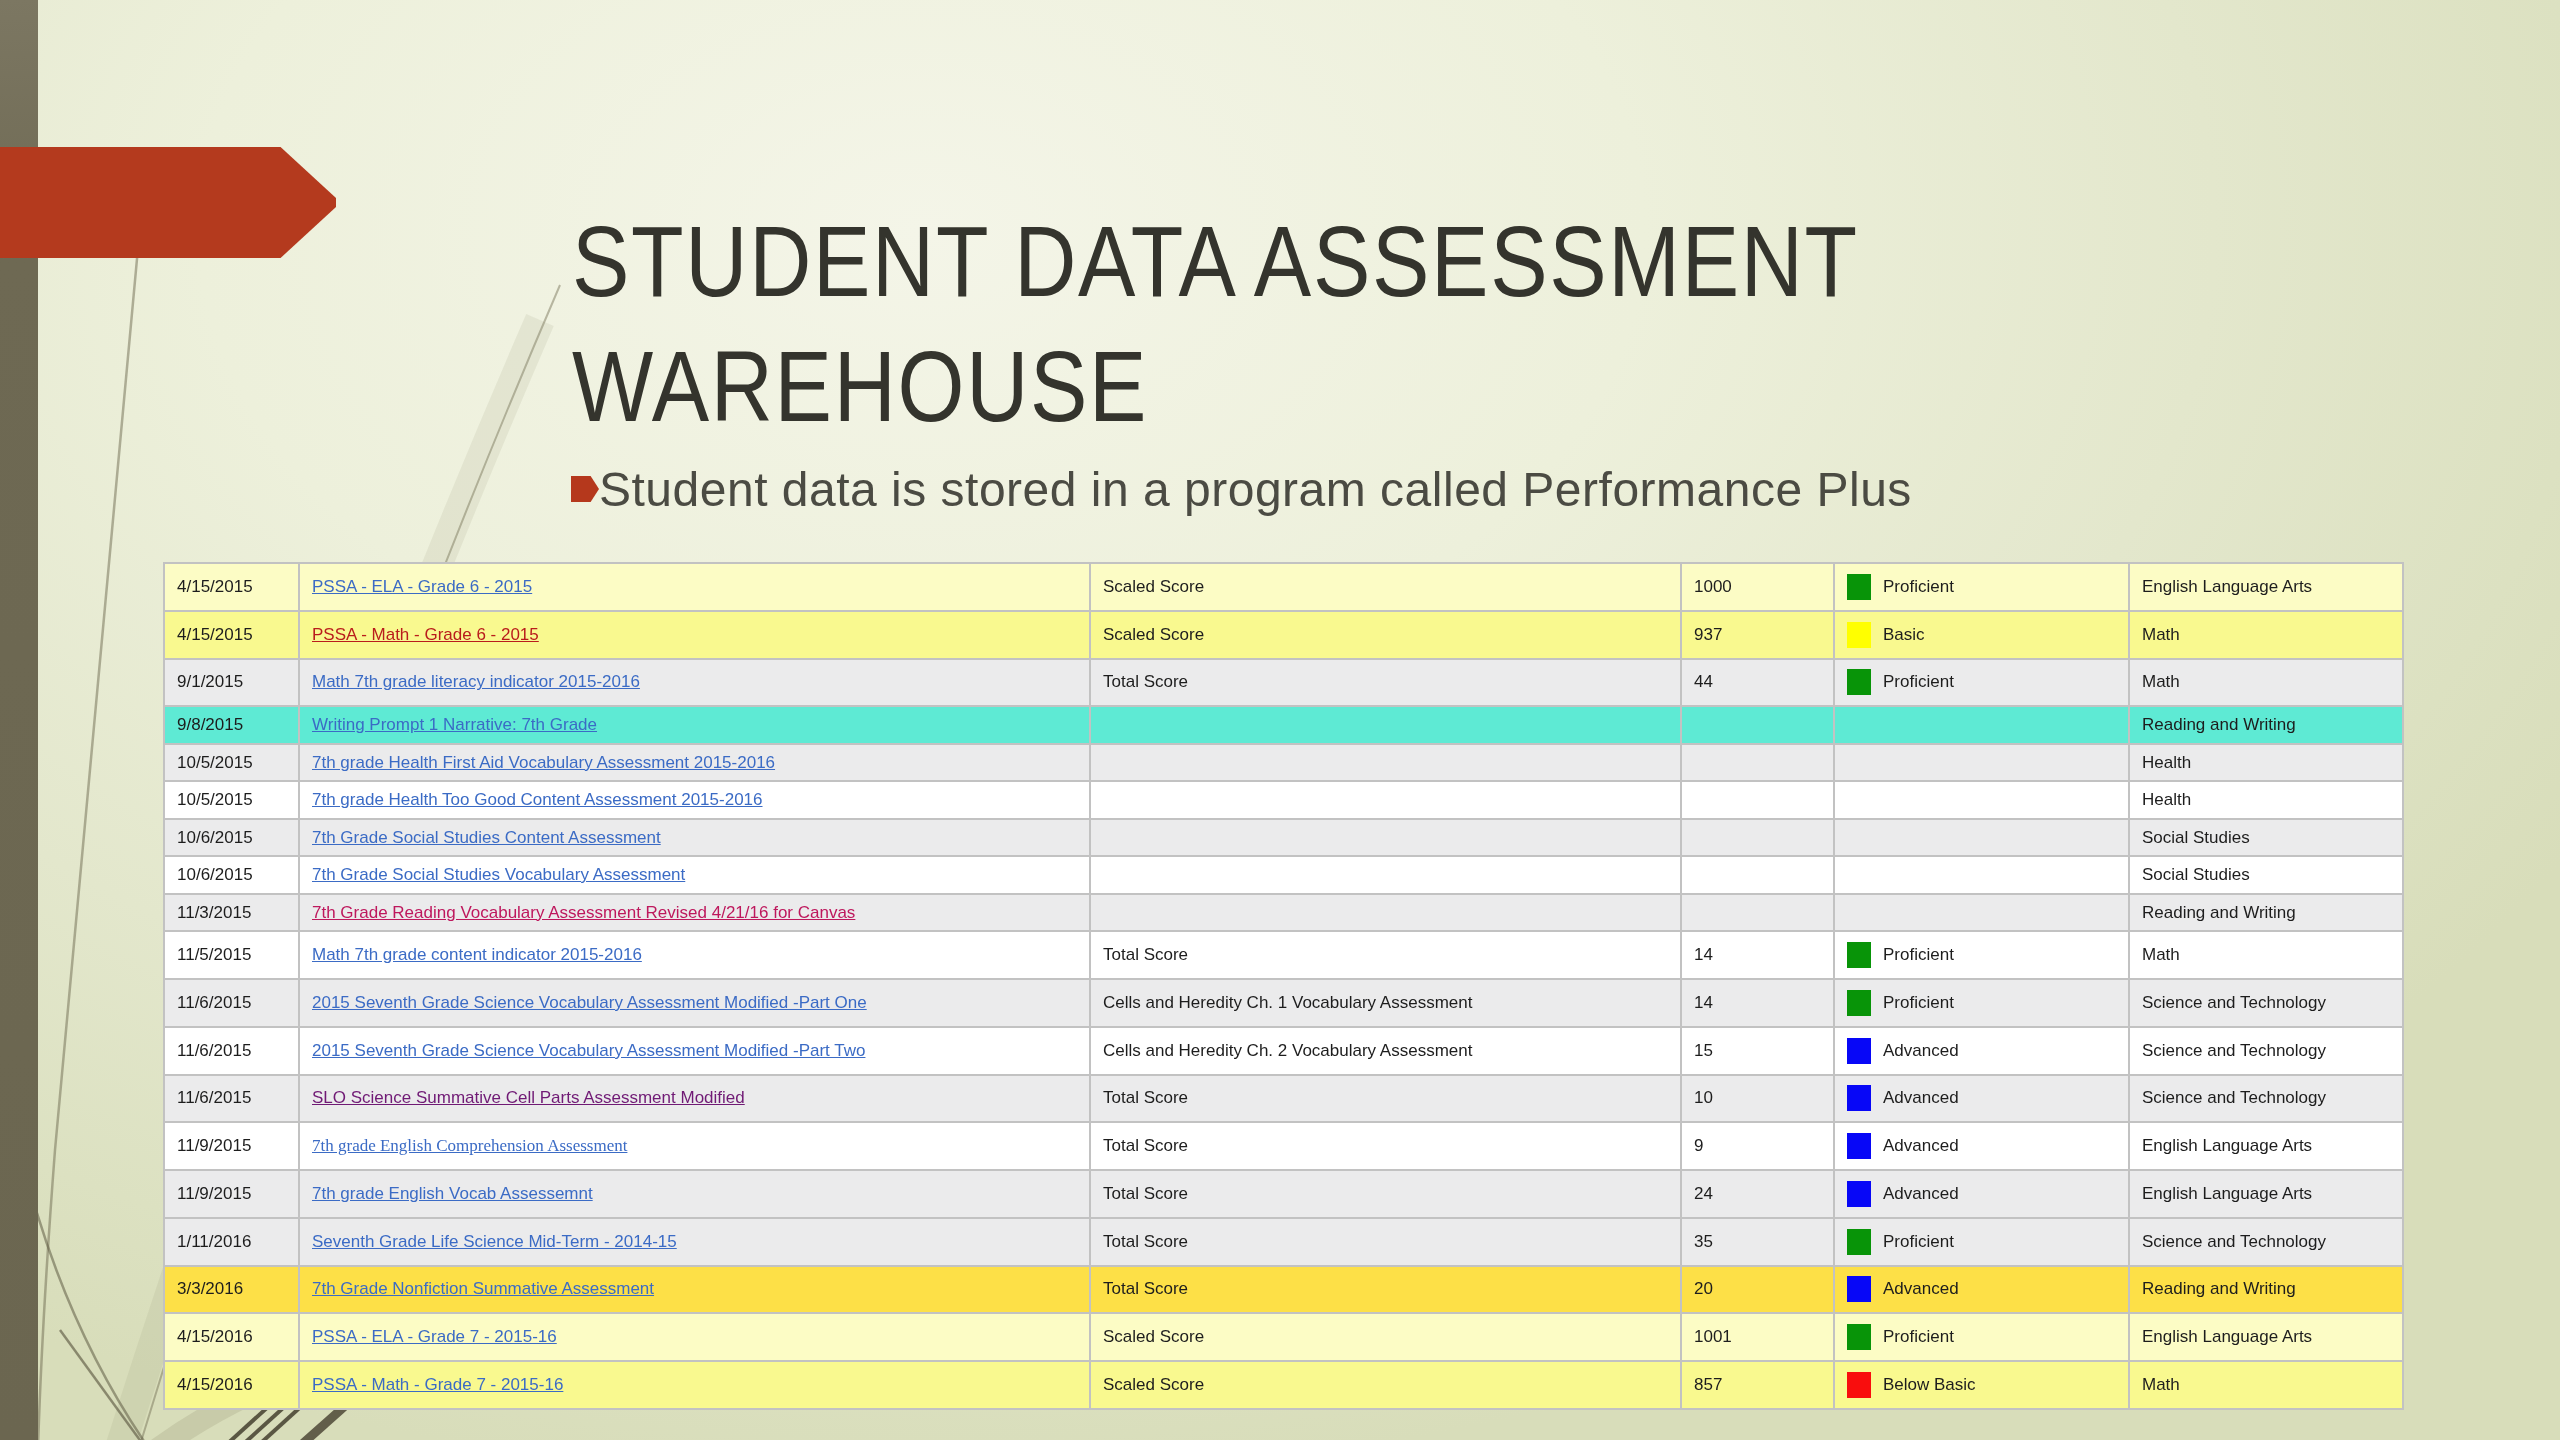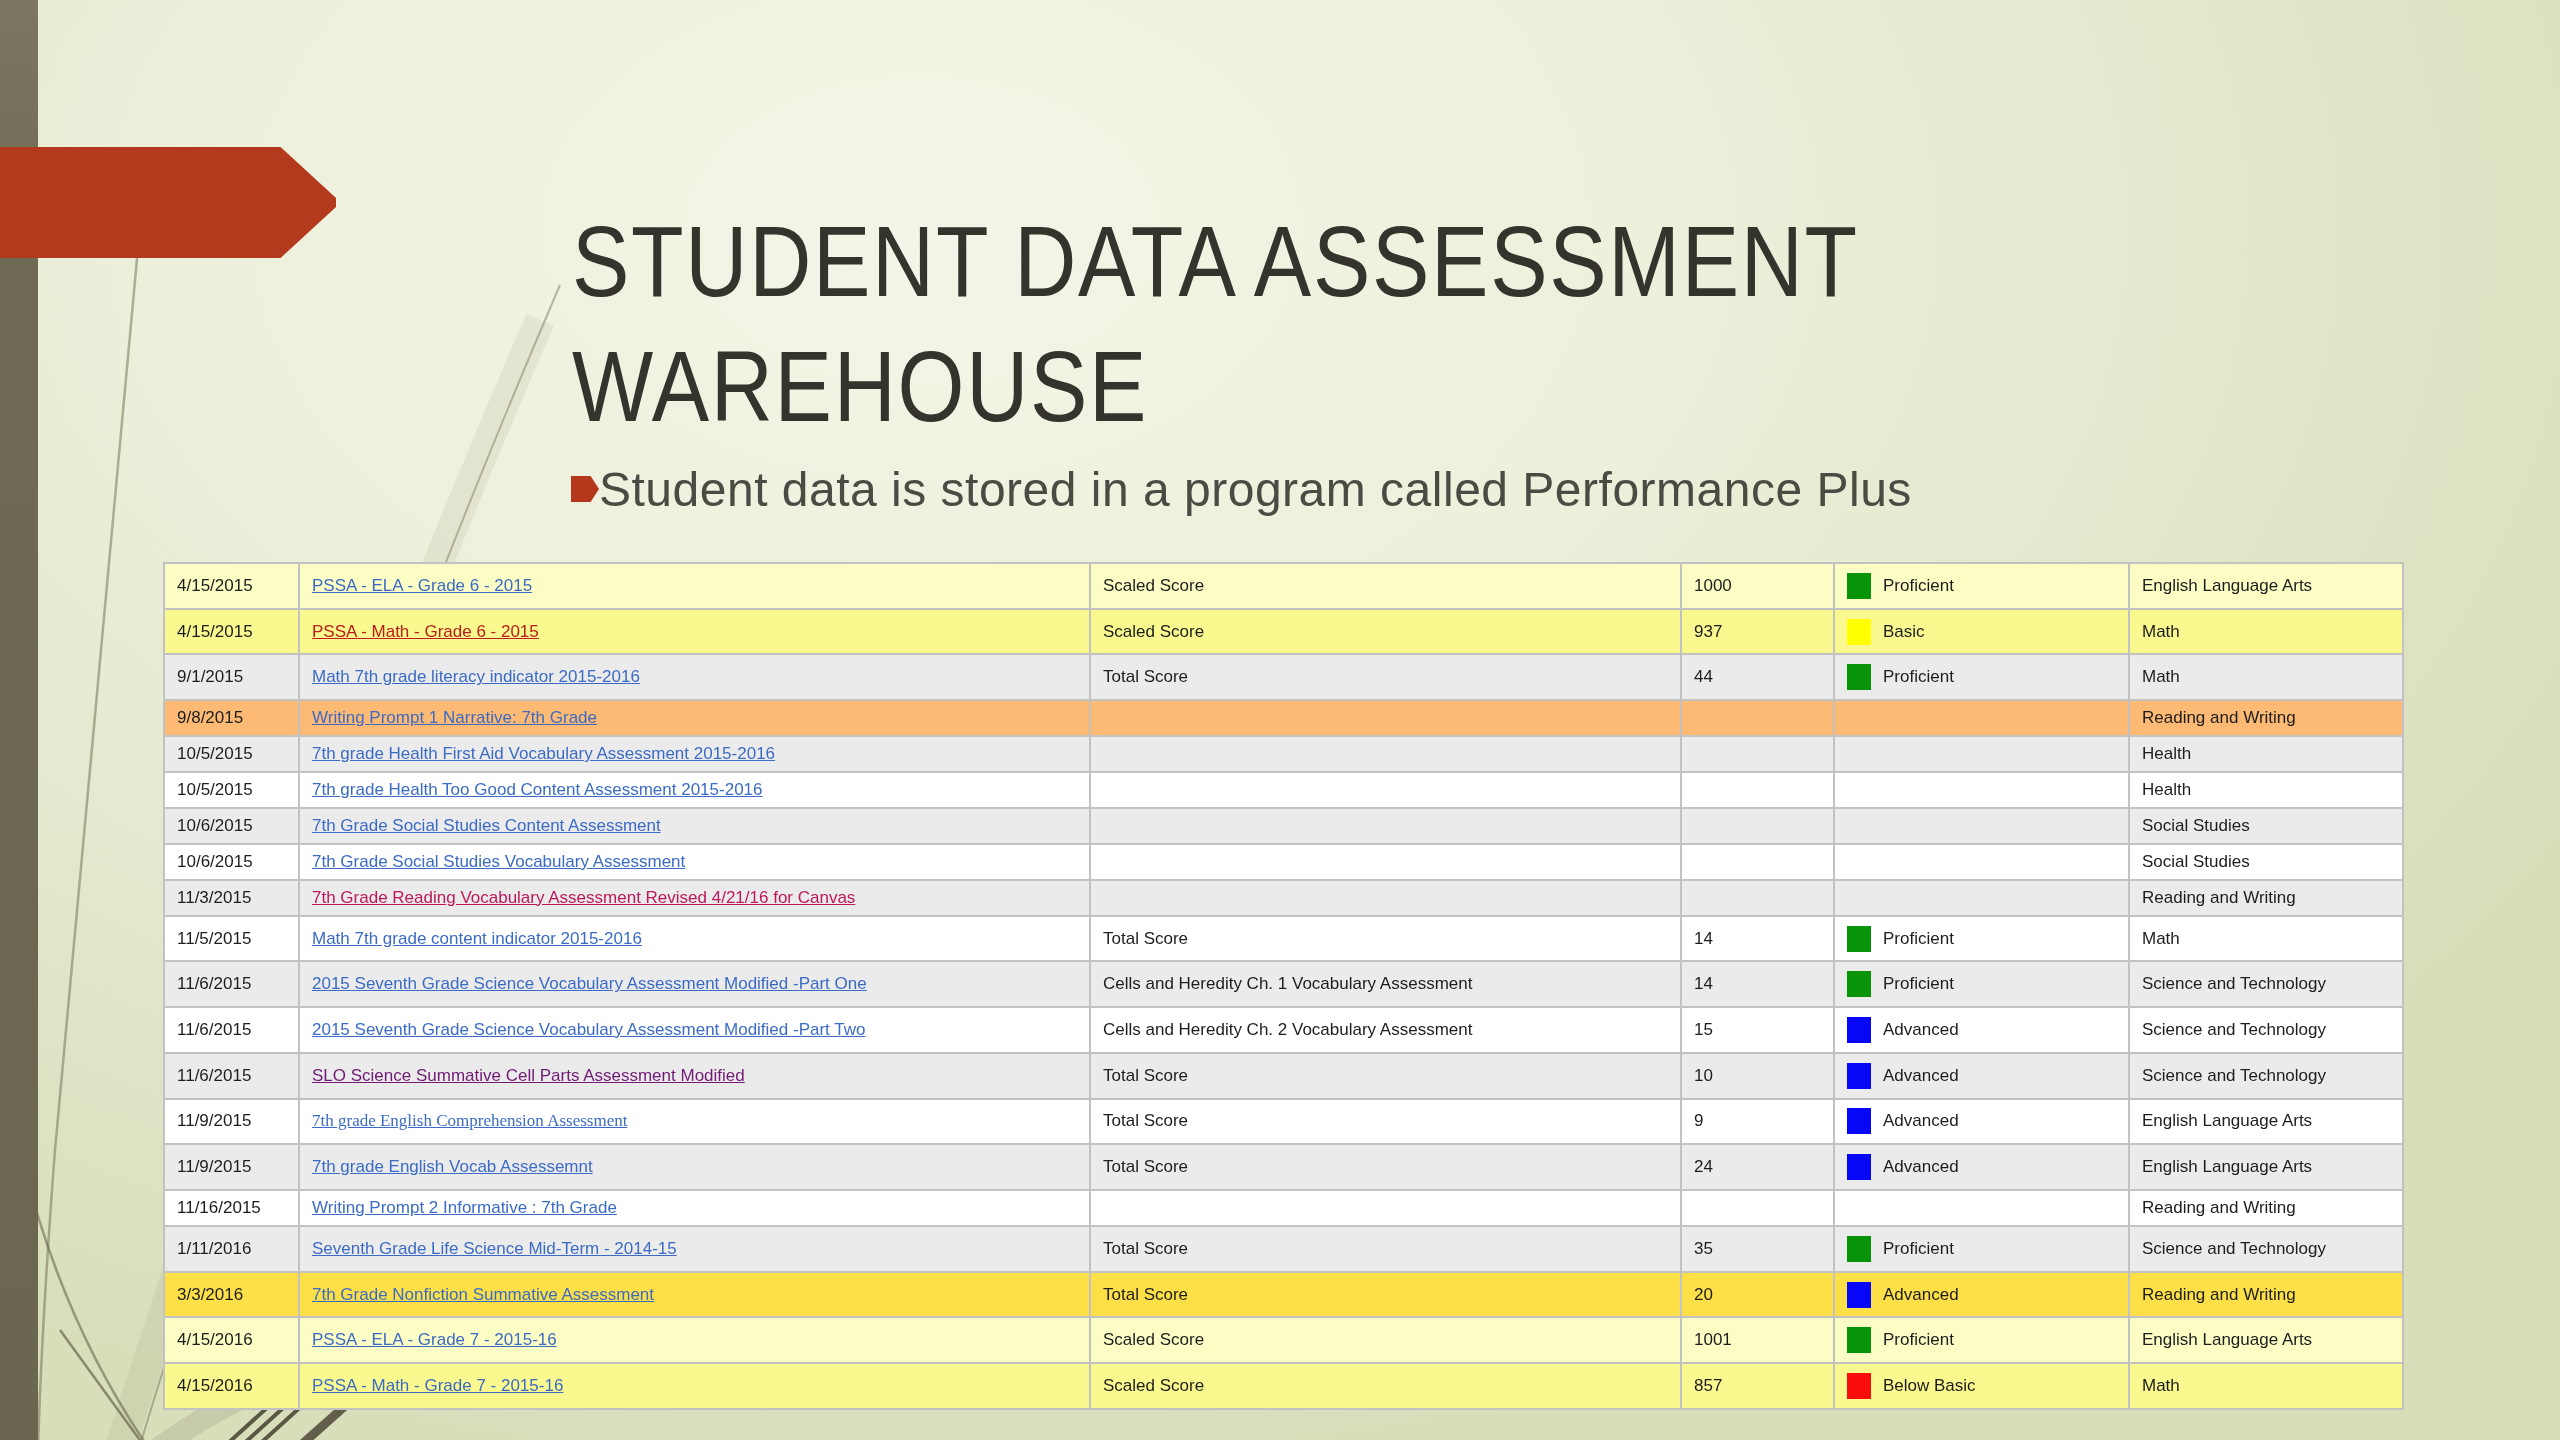--- a/index.html
+++ b/index.html
@@ -102,21 +102,21 @@
             <td>Math</td>
           </tr>
           <tr style="background: rgb(235, 235, 236);">
             <td>9/1/2015</td>
             <td><a href="#" style="color: rgb(59, 107, 197);">Math 7th grade literacy indicator 2015-2016</a></td>
             <td>Total Score</td>
             <td>44</td>
             <td><span class="sq" style="background: rgb(8, 148, 8);"></span><span class="lvl-label">Proficient</span></td>
             <td>Math</td>
           </tr>
-          <tr style="background: #fdba74;">
+          <tr style="background: #5eead4;">
             <td>9/8/2015</td>
             <td><a href="#" style="color: rgb(59, 107, 197);">Writing Prompt 1 Narrative: 7th Grade</a></td>
             <td></td>
             <td></td>
             <td></td>
             <td>Reading and Writing</td>
           </tr>
           <tr style="background: rgb(235, 235, 236);">
             <td>10/5/2015</td>
             <td><a href="#" style="color: rgb(59, 107, 197);">7th grade Health First Aid Vocabulary Assessment 2015-2016</a></td>
@@ -198,28 +198,20 @@
             <td>English Language Arts</td>
           </tr>
           <tr style="background: rgb(235, 235, 236);">
             <td>11/9/2015</td>
             <td><a href="#" style="color: rgb(59, 107, 197);">7th grade English Vocab Assessemnt</a></td>
             <td>Total Score</td>
             <td>24</td>
             <td><span class="sq" style="background: rgb(7, 7, 247);"></span><span class="lvl-label">Advanced</span></td>
             <td>English Language Arts</td>
           </tr>
-          <tr style="background: rgb(255, 255, 255);">
-            <td>11/16/2015</td>
-            <td><a href="#" style="color: rgb(59, 107, 197);">Writing Prompt 2 Informative : 7th Grade</a></td>
-            <td></td>
-            <td></td>
-            <td></td>
-            <td>Reading and Writing</td>
-          </tr>
           <tr style="background: rgb(235, 235, 236); padding-left: 48px;">
             <td>1/11/2016</td>
             <td><a href="#" style="color: rgb(59, 107, 197);">Seventh Grade Life Science Mid-Term - 2014-15</a></td>
             <td>Total Score</td>
             <td>35</td>
             <td><span class="sq" style="background: rgb(8, 148, 8);"></span><span class="lvl-label">Proficient</span></td>
             <td>Science and Technology</td>
           </tr>
           <tr style="background: #fde047;">
             <td>3/3/2016</td>

